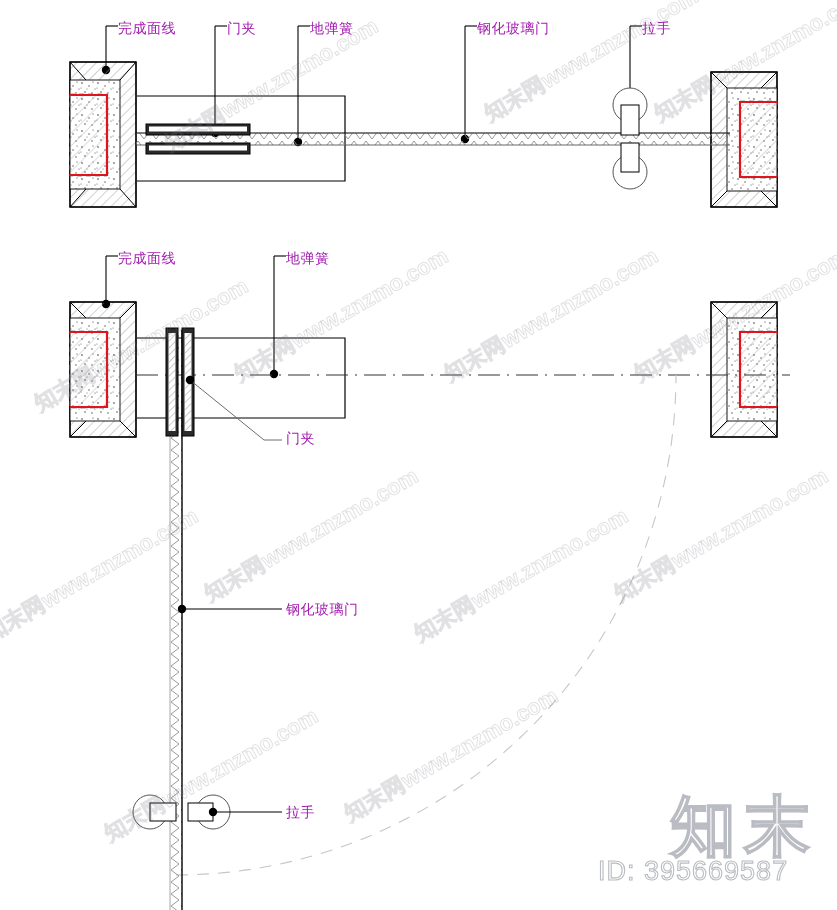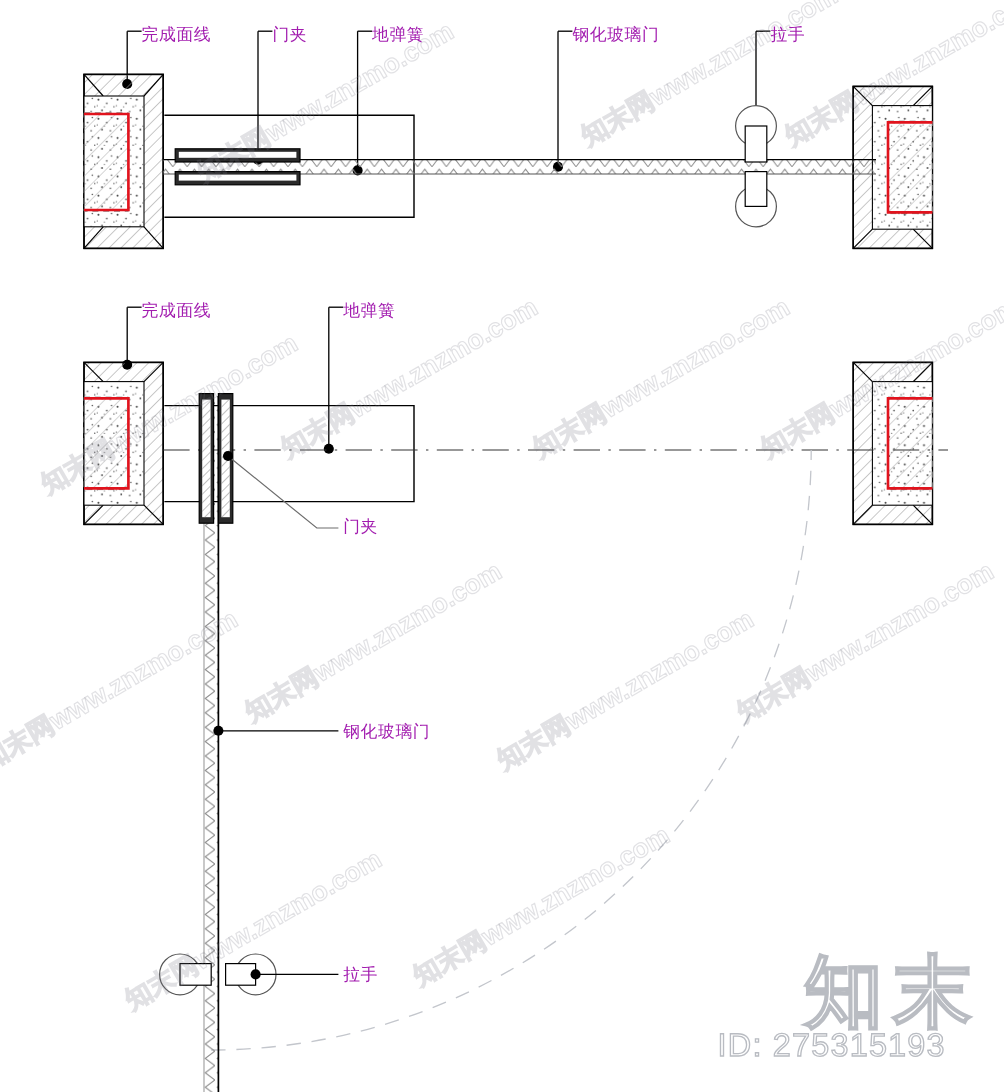--- a/index.html
+++ b/index.html
@@ -280,15 +280,15 @@
     <span class="cad-label" style="left:642px; top:20px;">拉手</span>
 
     <span class="cad-label" style="left:118px; top:250px;">完成面线</span>
     <span class="cad-label" style="left:286px; top:250px;">地弹簧</span>
     <span class="cad-label" style="left:286px; top:430px;">门夹</span>
     <span class="cad-label" style="left:286px; top:601px;">钢化玻璃门</span>
     <span class="cad-label" style="left:286px; top:804px;">拉手</span>
   </div>
 
   <div class="logo-cn" style="left:634px; top:782px;">知末</div>
-  <div class="logo-id" style="left:598px; top:856px;">ID: 275315193</div>
+  <div class="logo-id" style="left:598px; top:856px;">ID: 395669587</div>
 
 </div>
 
 </body></html>

